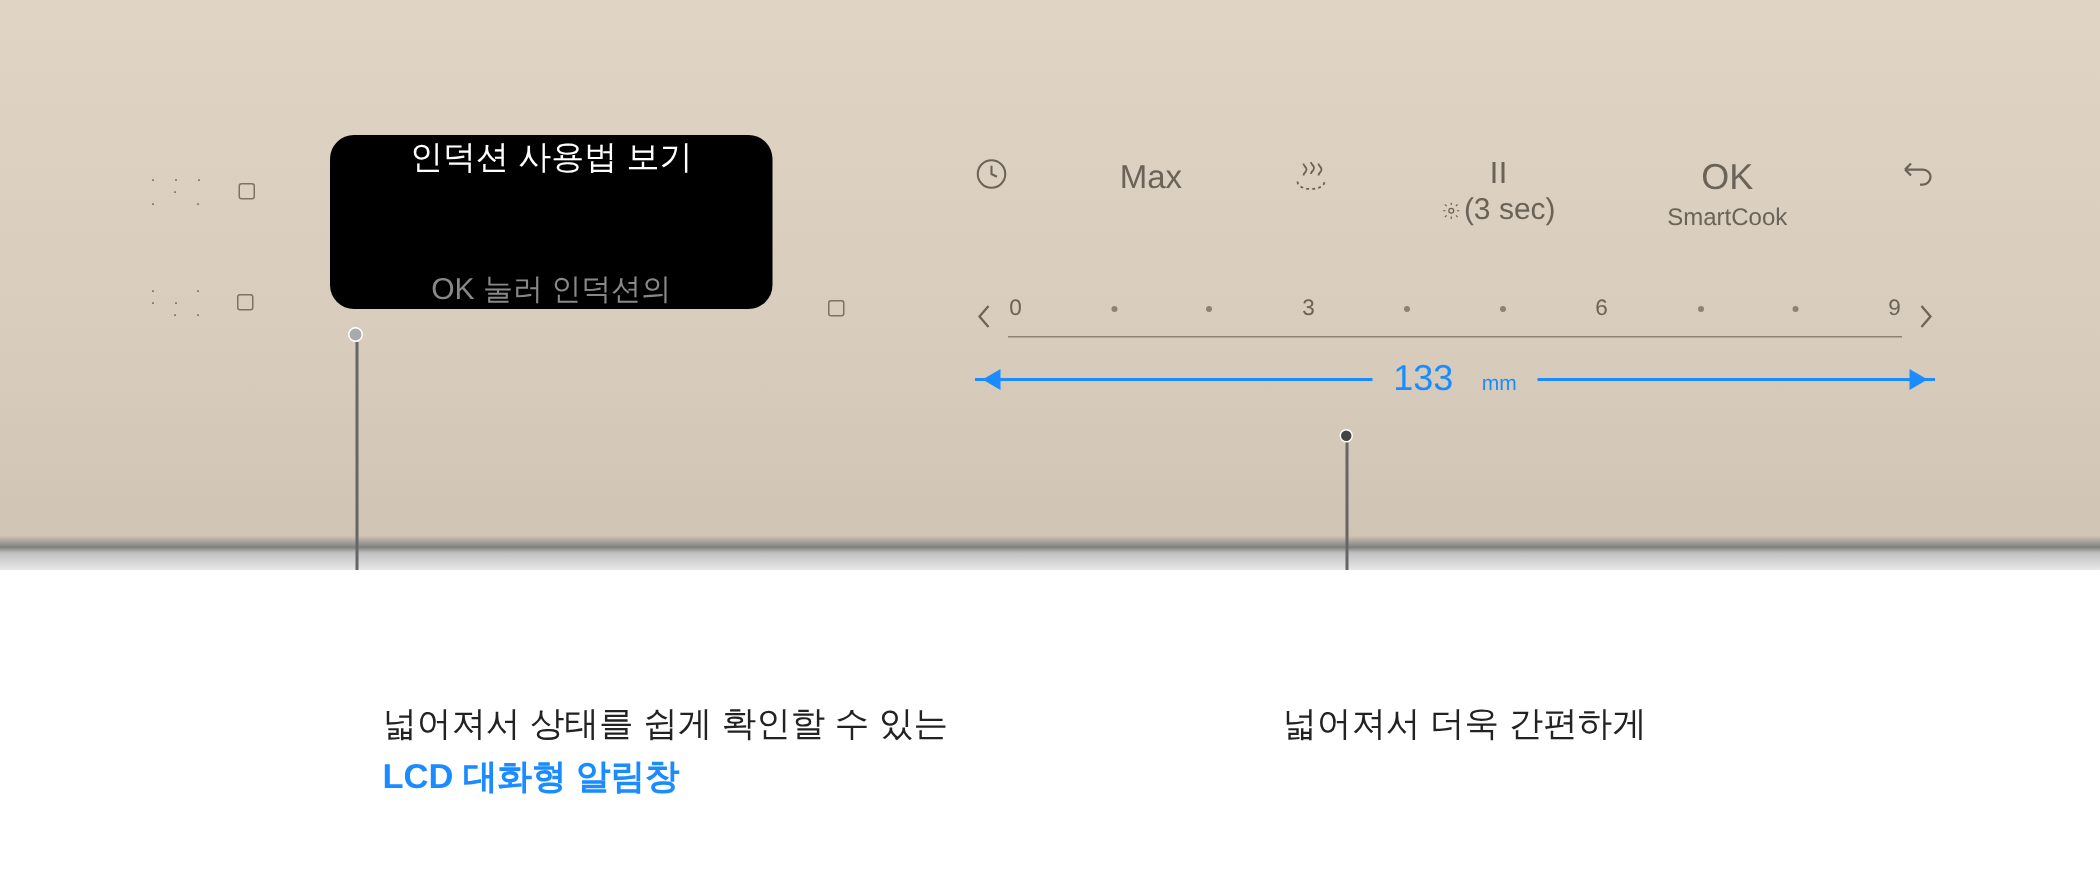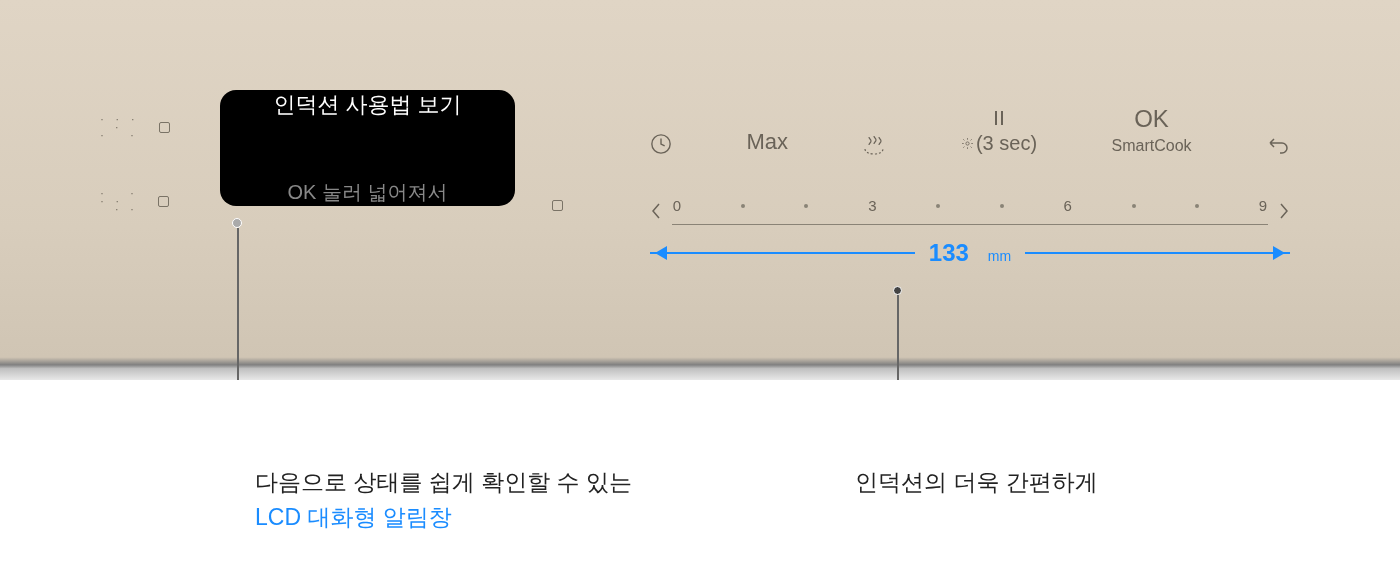--- a/index.html
+++ b/index.html
@@ -41,21 +41,21 @@
     }
     .side-square {
       position: absolute; left: 552px; top: 200px;
       width: 11px; height: 11px; border: 1.5px solid #7a7366; border-radius: 2px;
     }
     .controls {
       position: absolute; right: 110px; top: 105px;
       width: 640px;
     }
     .ctrl-row1 {
-      display: flex; align-items: flex-end; justify-content: space-between;
+      display: flex; align-items: flex-start; justify-content: space-between;
       padding: 0 0px;
     }
     .ctrl-item { display: flex; flex-direction: column; align-items: center; gap: 4px; }
     .ctrl-icon { color: #6a6358; font-size: 22px; }
     .ctrl-label { color: #6a6358; font-size: 16px; }
     .ctrl-sublabel { color: #6a6358; font-size: 20px; display: flex; align-items: center; gap: 2px; }
     .max-label { color: #6a6358; font-size: 22px; font-weight: 400; }
     .ok-stack .ok { color: #6a6358; font-size: 24px; font-weight: 400; }
     .slider-row {
       margin-top: 42px;
@@ -75,60 +75,60 @@
       margin-top: 14px;
       display: flex; align-items: center; gap: 14px;
     }
     .arrow-line { flex: 1; height: 2px; background: #1a8cff; position: relative; }
     .arrow-left::before, .arrow-right::after {
       content: ''; position: absolute; top: -6px;
       border: 7px solid transparent;
     }
     .arrow-left::before { left: -2px; border-right: 12px solid #1a8cff; }
     .arrow-right::after { right: -2px; border-left: 12px solid #1a8cff; }
-    .measure-text { color: #1a8cff; font-size: 24px; font-weight: 700; }
+    .measure-text { color: #1a8cff; font-size: 24px; font-weight: 400; }
     .measure-unit { color: #1a8cff; font-size: 14px; font-weight: 500; margin-left: 3px; padding-left: 16px; }
     .panel-dot {
       position: absolute; left: 893px; top: 286px;
       width: 9px; height: 9px; border-radius: 50%;
       background: #444; border: 1.5px solid #fff;
     }
     .panel-line {
       position: absolute; left: 897px; top: 295px;
       width: 1.5px; height: 185px; background: #666;
     }
     .caption-left {
       position: absolute; left: 255px; top: 85px;
       font-size: 23px; line-height: 1.5; color: #222;
     }
     .caption-right {
       position: absolute; left: 855px; top: 85px;
       font-size: 23px; line-height: 1.5; color: #222;
     }
-    .caption-em { color: #1a8cff; font-weight: 400; text-align: center; }
+    .caption-em { color: #1a8cff; font-weight: 700; text-align: center; }
     svg { display: block; }
   </style>
 </head>
 <body>
 
 <div class="panel">
   <div class="zone-indicators">
     <div class="zone-row">
       <div class="dots">· · ·<br>&nbsp; ·<br>· &nbsp; ·</div>
       <div class="small-square"></div>
     </div>
     <div class="zone-row">
       <div class="dots">· &nbsp; ·<br>· ·<br>&nbsp; · ·</div>
       <div class="small-square"></div>
     </div>
   </div>
 
   <div class="lcd">
     <div class="lcd-title">인덕션 사용법 보기</div>
-    <div class="lcd-sub">OK 눌러 넓어져서</div>
+    <div class="lcd-sub">OK 눌러 인덕션의</div>
   </div>
   <div class="lcd-dot"></div>
   <div class="lcd-line"></div>
 
   <div class="side-square"></div>
 
   <div class="controls">
     <div class="ctrl-row1">
       <div class="ctrl-item">
         <span class="ctrl-icon">
@@ -212,19 +212,19 @@
       <div class="arrow-line arrow-right"></div>
     </div>
   </div>
 
   <div class="panel-dot"></div>
   <div class="panel-line"></div>
 </div>
 
 <div class="white-section">
   <div class="caption-left">
-    <span>다음으로 상태를 쉽게 확인할 수 있는</span><br>
+    <span>넓어져서 상태를 쉽게 확인할 수 있는</span><br>
     <span class="caption-em">LCD 대화형 알림창</span>
   </div>
   <div class="caption-right">
-    <span>인덕션의 더욱 간편하게</span><br>
+    <span>넓어져서 더욱 간편하게</span><br>
   </div>
 </div>
 
 </body></html>

